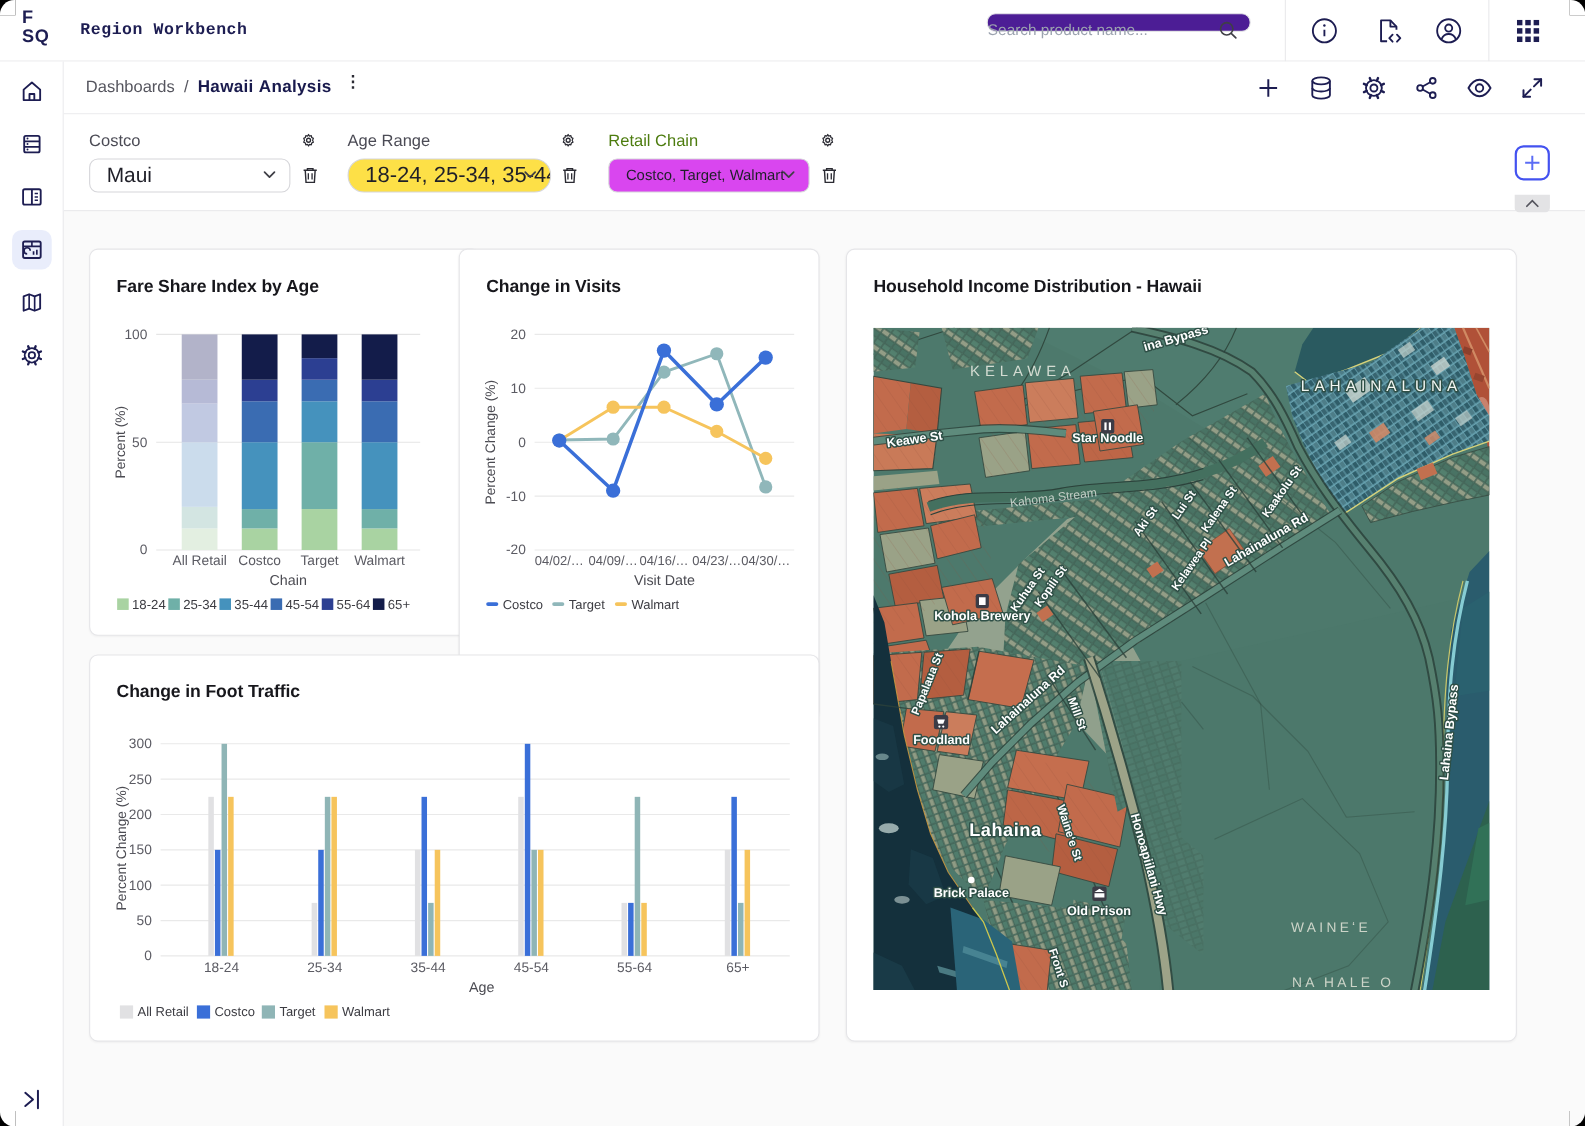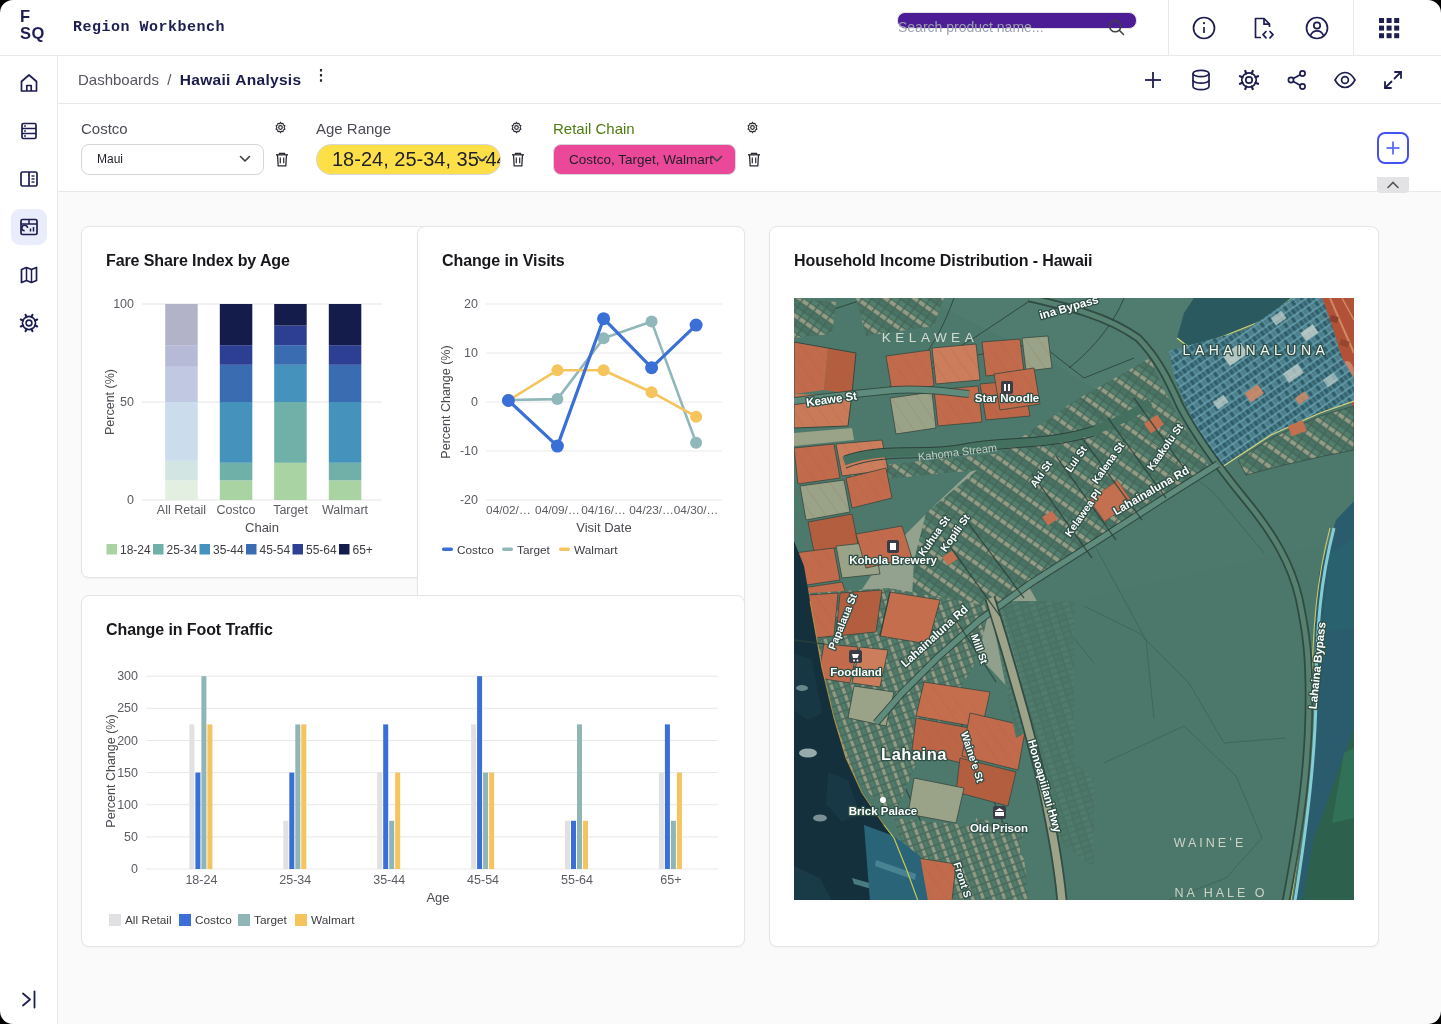--- a/index.html
+++ b/index.html
@@ -135,21 +135,21 @@
     <path d="M10 20 h-6 v-6" stroke="#1d1d52" stroke-width="1.8" stroke-linecap="round" stroke-linejoin="round"></path>
     <line x1="20" y1="4" x2="13.5" y2="10.5" stroke="#1d1d52" stroke-width="1.8" stroke-linecap="round"></line>
     <line x1="4" y1="20" x2="10.5" y2="13.5" stroke="#1d1d52" stroke-width="1.8" stroke-linecap="round"></line>
   </svg>
 <div class="abs" style="left:58px;top:104px;width:1383px;height:88px;background:#fff;border-bottom:1px solid #e9e9ec"></div>
 <div class="abs" style="left:81px;top:120px;font-size:15px;color:#4b4b55">Costco</div>
 <svg class="abs" style="left:274px;top:121px" width="13" height="13" viewBox="0 0 13 13" fill="none">
     <circle cx="6.5" cy="6.5" r="1.8" stroke="#2b2b33" stroke-width="1.2"></circle>
     <path d="M6.5 1.2 l.8 1.5 1.7-.4 .4 1.7 1.5 .8 -.75 1.7 .75 1.7 -1.5 .8 -.4 1.7 -1.7-.4 -.8 1.5 -.8-1.5 -1.7 .4 -.4-1.7 -1.5-.8 .75-1.7 -.75-1.7 1.5-.8 .4-1.7 1.7 .4 Z" stroke="#2b2b33" stroke-width="1.1" stroke-linejoin="round" fill="none"></path>
   </svg>
-<div class="abs" style="left:81px;top:144px;width:183px;height:31px;border:1px solid #d6d6da;border-radius:8px;background:#fff;font-size:12px;color:#1f1f28;line-height:29px;padding-left:15px;padding-right:32px;white-space:nowrap;overflow:hidden">Maui<svg style="position:absolute;right:12px;top:10px" width="12" height="8" viewBox="0 0 12 8" fill="none">
+<div class="abs" style="left:81px;top:144px;width:183px;height:31px;border:1px solid #d6d6da;border-radius:8px;background:#fff;font-size:19px;color:#1f1f28;line-height:29px;padding-left:15px;padding-right:32px;white-space:nowrap;overflow:hidden">Maui<svg style="position:absolute;right:12px;top:10px" width="12" height="8" viewBox="0 0 12 8" fill="none">
       <path d="M1.5 1.5 L6 6 L10.5 1.5" stroke="#3f3f46" stroke-width="1.6" stroke-linecap="round" stroke-linejoin="round" fill="none"></path>
     </svg></div>
 <svg class="abs" style="left:274px;top:151px" width="16" height="16" viewBox="0 0 16 16" fill="none">
     <path d="M2 3.8 h12" stroke="#2b2b33" stroke-width="1.3"></path>
     <path d="M5.5 3.8 V2.3 h5 v1.5" stroke="#2b2b33" stroke-width="1.3" fill="none"></path>
     <path d="M3.5 3.8 l.7 11 h7.6 l.7-11" stroke="#2b2b33" stroke-width="1.3" fill="none"></path>
     <line x1="6.3" y1="6.5" x2="6.3" y2="12.2" stroke="#2b2b33" stroke-width="1.2"></line>
     <line x1="9.7" y1="6.5" x2="9.7" y2="12.2" stroke="#2b2b33" stroke-width="1.2"></line>
   </svg>
 <div class="abs" style="left:316px;top:120px;font-size:15px;color:#4b4b55">Age Range</div>
@@ -165,21 +165,21 @@
     <path d="M5.5 3.8 V2.3 h5 v1.5" stroke="#2b2b33" stroke-width="1.3" fill="none"></path>
     <path d="M3.5 3.8 l.7 11 h7.6 l.7-11" stroke="#2b2b33" stroke-width="1.3" fill="none"></path>
     <line x1="6.3" y1="6.5" x2="6.3" y2="12.2" stroke="#2b2b33" stroke-width="1.2"></line>
     <line x1="9.7" y1="6.5" x2="9.7" y2="12.2" stroke="#2b2b33" stroke-width="1.2"></line>
   </svg>
 <div class="abs" style="left:553px;top:120px;font-size:15px;color:#4d7c0f">Retail Chain</div>
 <svg class="abs" style="left:746px;top:121px" width="13" height="13" viewBox="0 0 13 13" fill="none">
     <circle cx="6.5" cy="6.5" r="1.8" stroke="#2b2b33" stroke-width="1.2"></circle>
     <path d="M6.5 1.2 l.8 1.5 1.7-.4 .4 1.7 1.5 .8 -.75 1.7 .75 1.7 -1.5 .8 -.4 1.7 -1.7-.4 -.8 1.5 -.8-1.5 -1.7 .4 -.4-1.7 -1.5-.8 .75-1.7 -.75-1.7 1.5-.8 .4-1.7 1.7 .4 Z" stroke="#2b2b33" stroke-width="1.1" stroke-linejoin="round" fill="none"></path>
   </svg>
-<div class="abs" style="left:553px;top:144px;width:183px;height:31px;border:1px solid #d6d6da;border-radius:8px;background:#ec4899;font-size:13.5px;color:#1f1f28;line-height:29px;padding-left:15px;padding-right:32px;white-space:nowrap;overflow:hidden">Costco, Target, Walmart<svg style="position:absolute;right:12px;top:10px" width="12" height="8" viewBox="0 0 12 8" fill="none">
+<div class="abs" style="left:553px;top:144px;width:183px;height:31px;border:1px solid #d6d6da;border-radius:8px;background:#d946ef;font-size:13.5px;color:#1f1f28;line-height:29px;padding-left:15px;padding-right:32px;white-space:nowrap;overflow:hidden">Costco, Target, Walmart<svg style="position:absolute;right:12px;top:10px" width="12" height="8" viewBox="0 0 12 8" fill="none">
       <path d="M1.5 1.5 L6 6 L10.5 1.5" stroke="#3f3f46" stroke-width="1.6" stroke-linecap="round" stroke-linejoin="round" fill="none"></path>
     </svg></div>
 <svg class="abs" style="left:746px;top:151px" width="16" height="16" viewBox="0 0 16 16" fill="none">
     <path d="M2 3.8 h12" stroke="#2b2b33" stroke-width="1.3"></path>
     <path d="M5.5 3.8 V2.3 h5 v1.5" stroke="#2b2b33" stroke-width="1.3" fill="none"></path>
     <path d="M3.5 3.8 l.7 11 h7.6 l.7-11" stroke="#2b2b33" stroke-width="1.3" fill="none"></path>
     <line x1="6.3" y1="6.5" x2="6.3" y2="12.2" stroke="#2b2b33" stroke-width="1.2"></line>
     <line x1="9.7" y1="6.5" x2="9.7" y2="12.2" stroke="#2b2b33" stroke-width="1.2"></line>
   </svg>
 <div class="abs" style="left:1377px;top:132px;width:32px;height:32px;border:2px solid #4352f0;border-radius:8px;background:#fff"></div>

